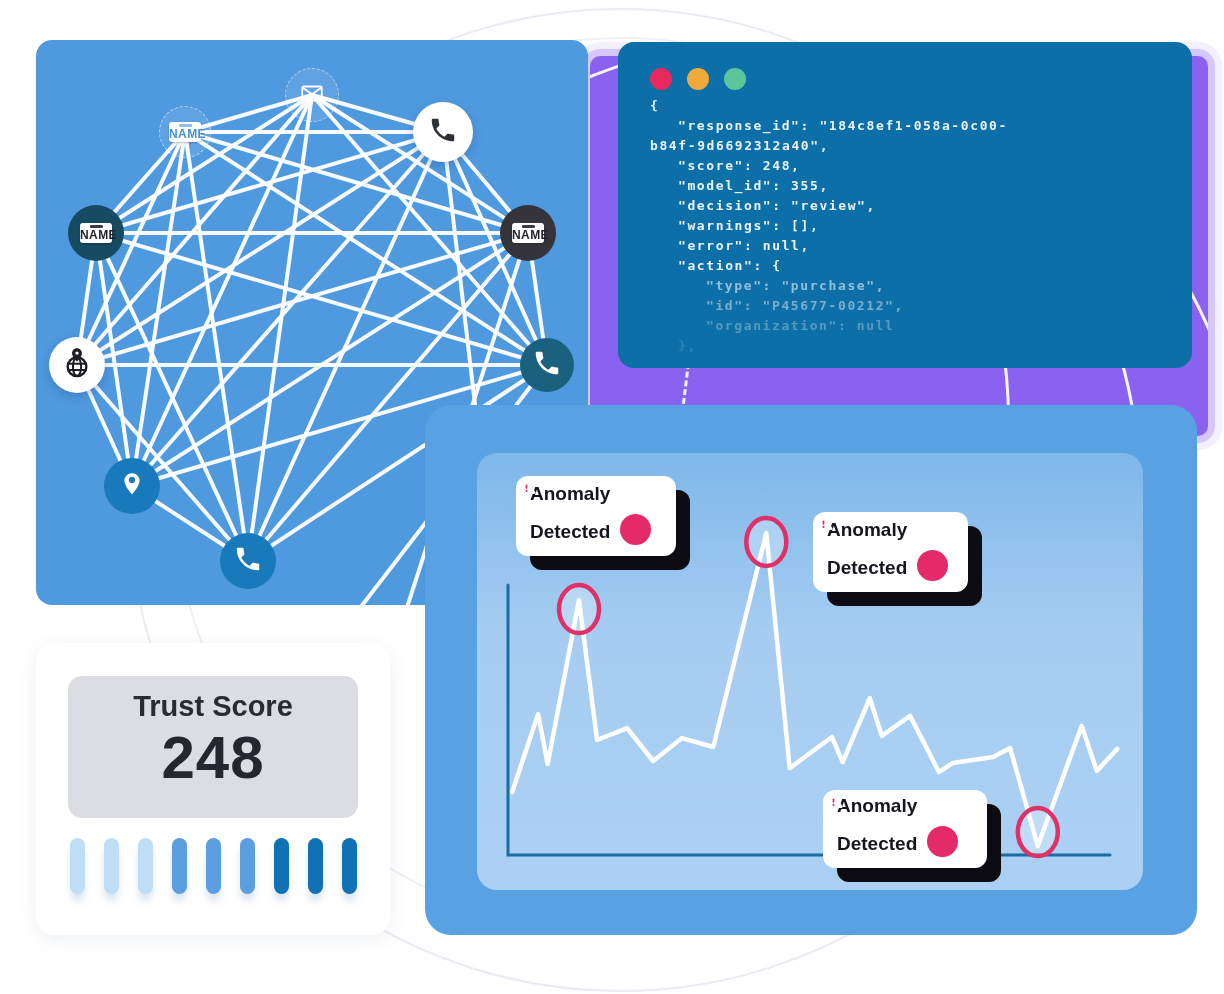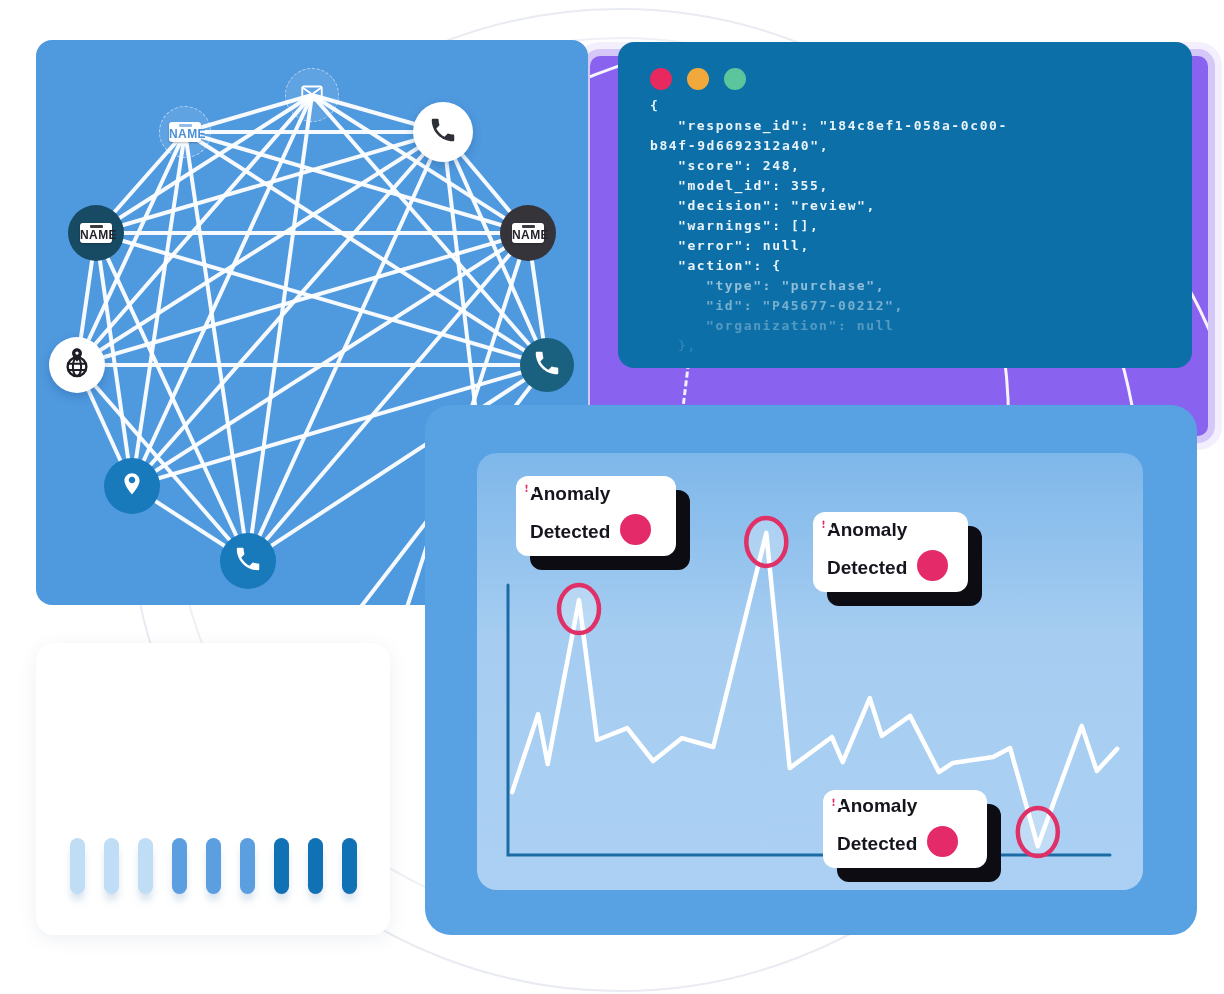--- a/index.html
+++ b/index.html
@@ -213,20 +213,24 @@
 <div class="code-window" data-interactable="false">
   <div class="lights" data-interactable="false">
       <span data-interactable="false" style="background: rgb(232, 41, 95);"></span>
       <span data-interactable="false" style="background: rgb(242, 169, 59);"></span>
       <span data-interactable="false" style="background: rgb(91, 198, 155);"></span>
     </div>
   <div class="code" data-interactable="false"><div data-interactable="false" style="opacity: 1; padding-left: 0px;">{</div><div data-interactable="false" style="opacity: 1; padding-left: 28px;">"response_id": "184c8ef1-058a-0c00-</div><div data-interactable="false" style="opacity: 1; padding-left: 0px;">b84f-9d6692312a40",</div><div data-interactable="false" style="opacity: 1; padding-left: 28px;">"score": 248,</div><div data-interactable="false" style="opacity: 1; padding-left: 28px;">"model_id": 355,</div><div data-interactable="false" style="opacity: 1; padding-left: 28px;">"decision": "review",</div><div data-interactable="false" style="opacity: 1; padding-left: 28px;">"warnings": [],</div><div data-interactable="false" style="opacity: 1; padding-left: 28px;">"error": null,</div><div data-interactable="false" style="opacity: 1; padding-left: 28px;">"action": {</div><div data-interactable="false" style="opacity: 0.6; padding-left: 56px;">"type": "purchase",</div><div data-interactable="false" style="opacity: 0.48; padding-left: 56px;">"id": "P45677-00212",</div><div data-interactable="false" style="opacity: 0.32; padding-left: 56px;">"organization": null</div><div data-interactable="false" style="opacity: 0.14; padding-left: 28px;">},</div></div>
 </div>
 
 <div class="trust-card" data-interactable="false">
+  <div class="trust-inner" data-interactable="false">
+    <div class="trust-title" data-interactable="false">Trust Score</div>
+    <div class="trust-value" data-interactable="false">248</div>
+  </div>
   <div class="pills" data-interactable="false">
       <span data-interactable="false" style="background: rgb(192, 221, 246);"></span>
       <span data-interactable="false" style="background: rgb(192, 221, 246);"></span>
       <span data-interactable="false" style="background: rgb(192, 221, 246);"></span>
       <span data-interactable="false" style="background: rgb(92, 159, 225);"></span>
       <span data-interactable="false" style="background: rgb(92, 159, 225);"></span>
       <span data-interactable="false" style="background: rgb(92, 159, 225);"></span>
       <span data-interactable="false" style="background: rgb(17, 113, 181);"></span>
       <span data-interactable="false" style="background: rgb(17, 113, 181);"></span>
       <span data-interactable="false" style="background: rgb(17, 113, 181);"></span>

